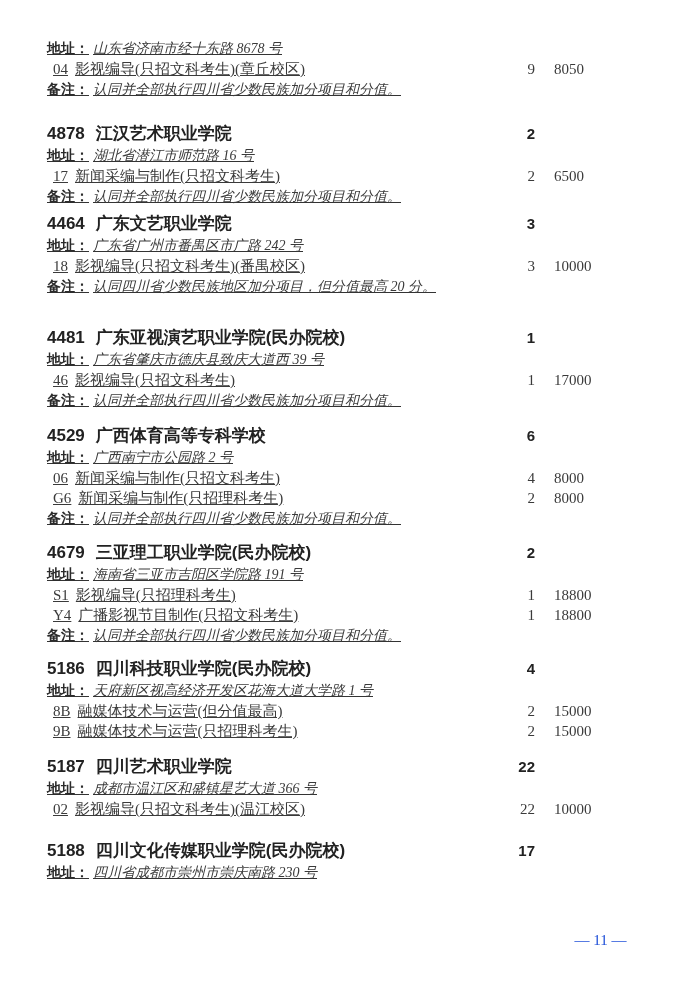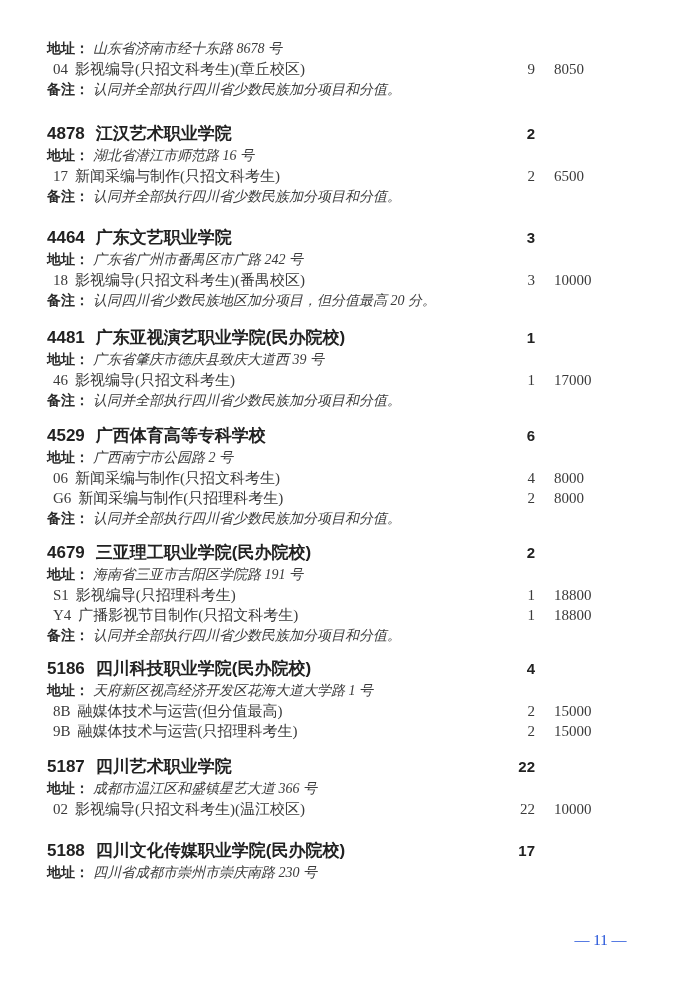--- a/index.html
+++ b/index.html
@@ -24,20 +24,21 @@
     font-family: "Liberation Sans", sans-serif;
     font-weight: bold;
     font-size: 17px;
     color: #222222;
     white-space: nowrap;
   }
   .school-header .school-name { margin-left: 11px; }
   .row {
     position: relative;
     white-space: nowrap;
+    text-decoration: underline;
   }
   .addr-row, .note-row {
     height: 21px;
     line-height: 21px;
     font-size: 14px;
   }
   .addr-row .label, .note-row .label {
     font-weight: bold;
     font-style: normal;
     color: #2b2b2b;
@@ -118,21 +119,21 @@
     <div class="row prog-row">
       <span>17</span><span class="prog-name">新闻采编与制作(只招文科考生)</span>
       <span class="col-count">2</span>
       <span class="col-fee">6500</span>
     </div>
     <div class="row note-row">
       <span class="label">备注：</span><span class="content">认同并全部执行四川省少数民族加分项目和分值。</span>
     </div>
   </div>
 
-  <div class="block" style="top:227px">
+  <div class="block" style="top:213px">
     <div class="school-header">
       <span>4464</span><span class="school-name">广东文艺职业学院</span>
       <span class="col-count">3</span>
     </div>
     <div class="row addr-row">
       <span class="label">地址：</span><span class="content">广东省广州市番禺区市广路 242 号</span>
     </div>
     <div class="row prog-row">
       <span>18</span><span class="prog-name">影视编导(只招文科考生)(番禺校区)</span>
       <span class="col-count">3</span>

